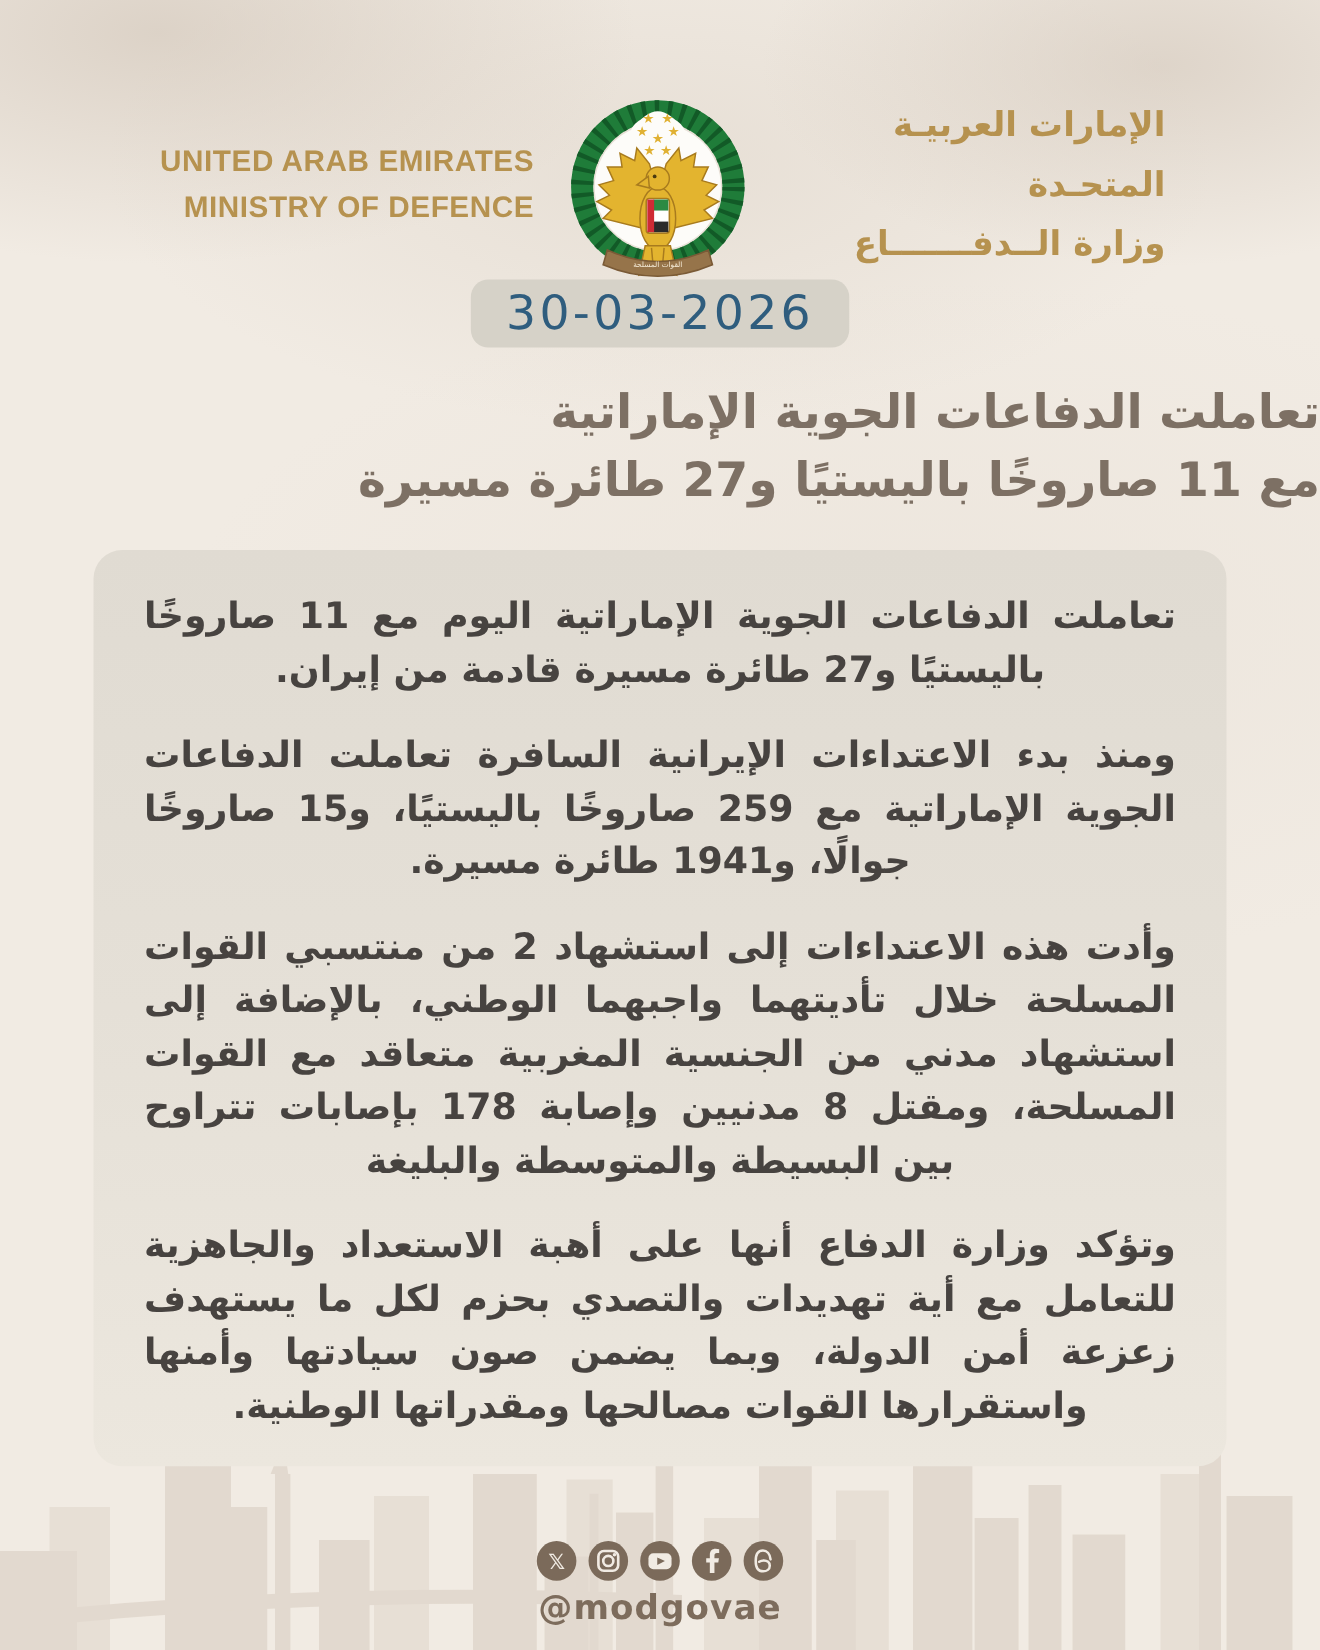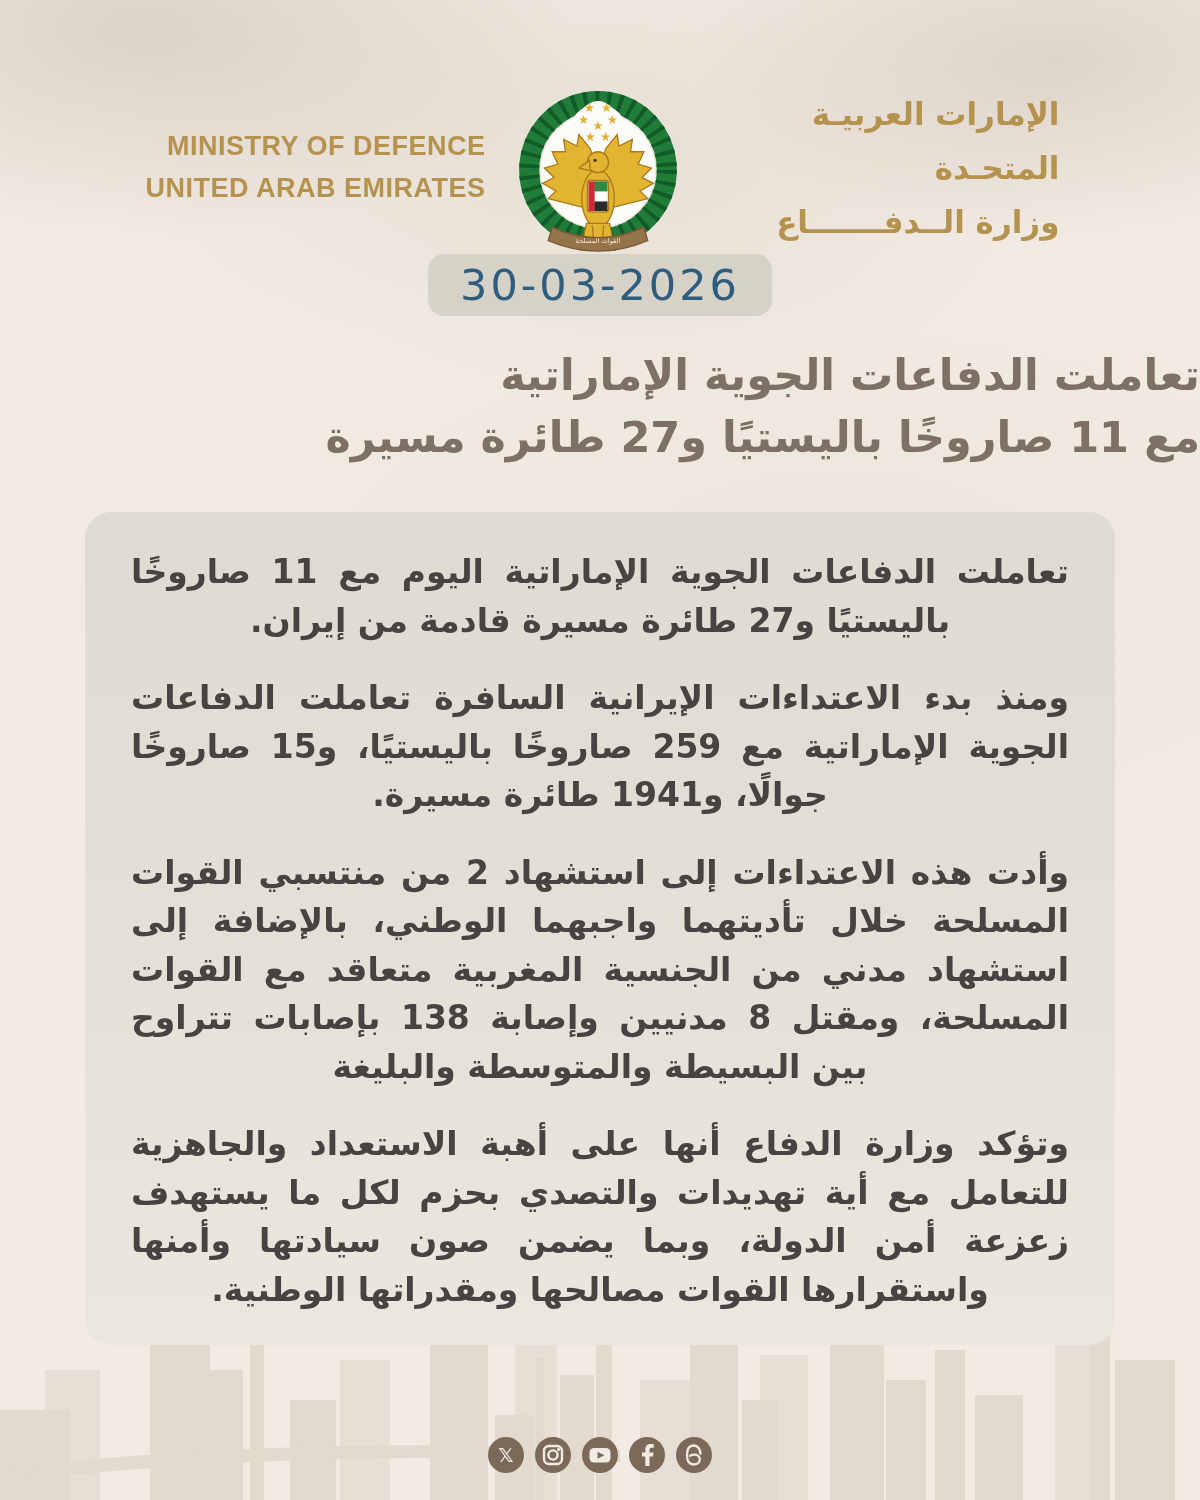--- a/index.html
+++ b/index.html
@@ -30,21 +30,21 @@
           font-size:31px;line-height:1.75}
   .emblem{width:172px;height:172px;flex:0 0 auto}
   
   .date-badge{position:absolute;top:254px;left:50%;transform:translateX(-50%);
       background:var(--badge-bg);border-radius:16px;padding:6px 32px}
   .date-badge span{color:var(--date-text);font-size:43px;letter-spacing:3px;font-weight:400}
   
   .title{position:absolute;top:344px;left:0;right:0;text-align:right;direction:rtl;
       color:var(--title-color);font-weight:700;font-size:43px;line-height:1.45}
   
-  .body-box{position:absolute;top:512px;left:85px;width:1030px;height:833px;
+  .body-box{position:absolute;top:500px;left:85px;width:1030px;height:833px;
       background:linear-gradient(180deg,var(--box-bg-top) 0%, #e5e0d7 50%, var(--box-bg-bottom) 100%);
       border-radius:26px;padding:36px 46px}
   .body-box p{direction:rtl;text-align:justify;text-align-last:center;-moz-text-align-last:center;
       color:var(--body-text);font-weight:700;font-size:33px;line-height:1.47;margin-bottom:29px}
   .body-box p:last-child{margin-bottom:0}
   
   .footer{position:absolute;left:0;right:0;bottom:20px;text-align:center}
   .social-row{display:flex;justify-content:center;align-items:center;gap:9px;margin-bottom:6px}
   .social-ic{width:38px;height:38px;display:block}
   .handle{color:var(--footer-color);font-weight:700;font-size:31px;letter-spacing:1px}
@@ -81,22 +81,22 @@
     <rect x="250" y="90" width="14" height="160"></rect>
       <rect x="536" y="108" width="8" height="142"></rect>
     <path d="M0 218 Q300 185 620 200 L620 212 Q300 198 0 232 Z"></path>
     <path d="M258 60 L262 90 L246 90 Z"></path>
       <path d="M604 20 L608 62 L592 62 Z"></path>
   </g>
 </svg>
 
 <header class="header">
   <div class="hdr-en">
+    <div>UNITED ARAB EMIRATES</div>
     <div>MINISTRY OF DEFENCE</div>
-    <div>UNITED ARAB EMIRATES</div>
   </div>
 
   <svg class="emblem" viewBox="0 0 180 180">
 
     <circle cx="90" cy="92" r="72" fill="none" stroke="#1f7c39" stroke-width="21"></circle>
     <circle cx="90" cy="92" r="72" fill="none" stroke="#125a27" stroke-width="21" stroke-dasharray="4 8"></circle>
     <circle cx="90" cy="92" r="60" fill="#fdfcf9"></circle>
 
     <path d="M66 38 Q90 2 114 38 Q100 30 90 30 Q80 30 66 38 Z" fill="#fdfcf9"></path>
     <ellipse cx="90" cy="42" rx="26" ry="18" fill="#fdfcf9"></ellipse>
@@ -149,21 +149,21 @@
 </div>
 
 <h1 class="title">
   <div>تعاملت الدفاعات الجوية الإماراتية</div>
   <div>مع 11 صاروخًا باليستيًا و27 طائرة مسيرة</div>
 </h1>
 
 <section class="body-box">
   <p>تعاملت الدفاعات الجوية الإماراتية اليوم مع 11 صاروخًا باليستيًا و27 طائرة مسيرة قادمة من إيران.</p>
   <p>ومنذ بدء الاعتداءات الإيرانية السافرة تعاملت الدفاعات الجوية الإماراتية مع 259 صاروخًا باليستيًا، و15 صاروخًا جوالًا، و1941 طائرة مسيرة.</p>
-  <p>وأدت هذه الاعتداءات إلى استشهاد 2 من منتسبي القوات المسلحة خلال تأديتهما واجبهما الوطني، بالإضافة إلى استشهاد مدني من الجنسية المغربية متعاقد مع القوات المسلحة، ومقتل 8 مدنيين وإصابة 138 بإصابات تتراوح بين البسيطة والمتوسطة والبليغة</p>
+  <p>وأدت هذه الاعتداءات إلى استشهاد 2 من منتسبي القوات المسلحة خلال تأديتهما واجبهما الوطني، بالإضافة إلى استشهاد مدني من الجنسية المغربية متعاقد مع القوات المسلحة، ومقتل 8 مدنيين وإصابة 178 بإصابات تتراوح بين البسيطة والمتوسطة والبليغة</p>
   <p>وتؤكد وزارة الدفاع أنها على أهبة الاستعداد والجاهزية للتعامل مع أية تهديدات والتصدي بحزم لكل ما يستهدف زعزعة أمن الدولة، وبما يضمن صون سيادتها وأمنها واستقرارها القوات مصالحها ومقدراتها الوطنية.</p>
 </section>
 
 <footer class="footer">
   <div class="social-row">
     <svg class="social-ic" viewBox="0 0 38 38">
       <circle cx="19" cy="19" r="18" fill="#7b6a5a"></circle>
       <text x="19" y="26" text-anchor="middle" font-size="19" font-weight="bold" fill="#f1ebe3" font-family="'DejaVu Sans',sans-serif">𝕏</text>
     </svg>
     <svg class="social-ic" viewBox="0 0 38 38">
@@ -179,13 +179,14 @@
     </svg>
     <svg class="social-ic" viewBox="0 0 38 38">
       <circle cx="19" cy="19" r="18" fill="#7b6a5a"></circle>
       <path d="M21.5 30 L21.5 20.5 L25 20.5 L25.6 16.6 L21.5 16.6 L21.5 14 C21.5 12.7 22.1 11.8 23.8 11.8 L25.8 11.8 L25.8 8.3 C25 8.2 23.8 8 22.5 8 C19.4 8 17.3 9.9 17.3 13.4 L17.3 16.6 L14 16.6 L14 20.5 L17.3 20.5 L17.3 30 Z" fill="#f1ebe3"></path>
     </svg>
     <svg class="social-ic" viewBox="0 0 38 38">
       <circle cx="19" cy="19" r="18" fill="#7b6a5a"></circle>
       <path d="M25.5 17.6 C25 12.4 22 9.5 18.6 9.5 C14.7 9.5 12 12.6 12 19 C12 25.4 14.7 28.5 18.8 28.5 C22 28.5 24.8 26.6 24.8 23.3 C24.8 20.3 22.4 18.6 19.4 18.6 C17 18.6 15.2 19.8 15.2 19.8" fill="none" stroke="#f1ebe3" stroke-width="2.3" stroke-linecap="round"></path>
     </svg>
   </div>
+  <div class="handle">@modgovae</div>
 </footer>
 
 </body></html>

